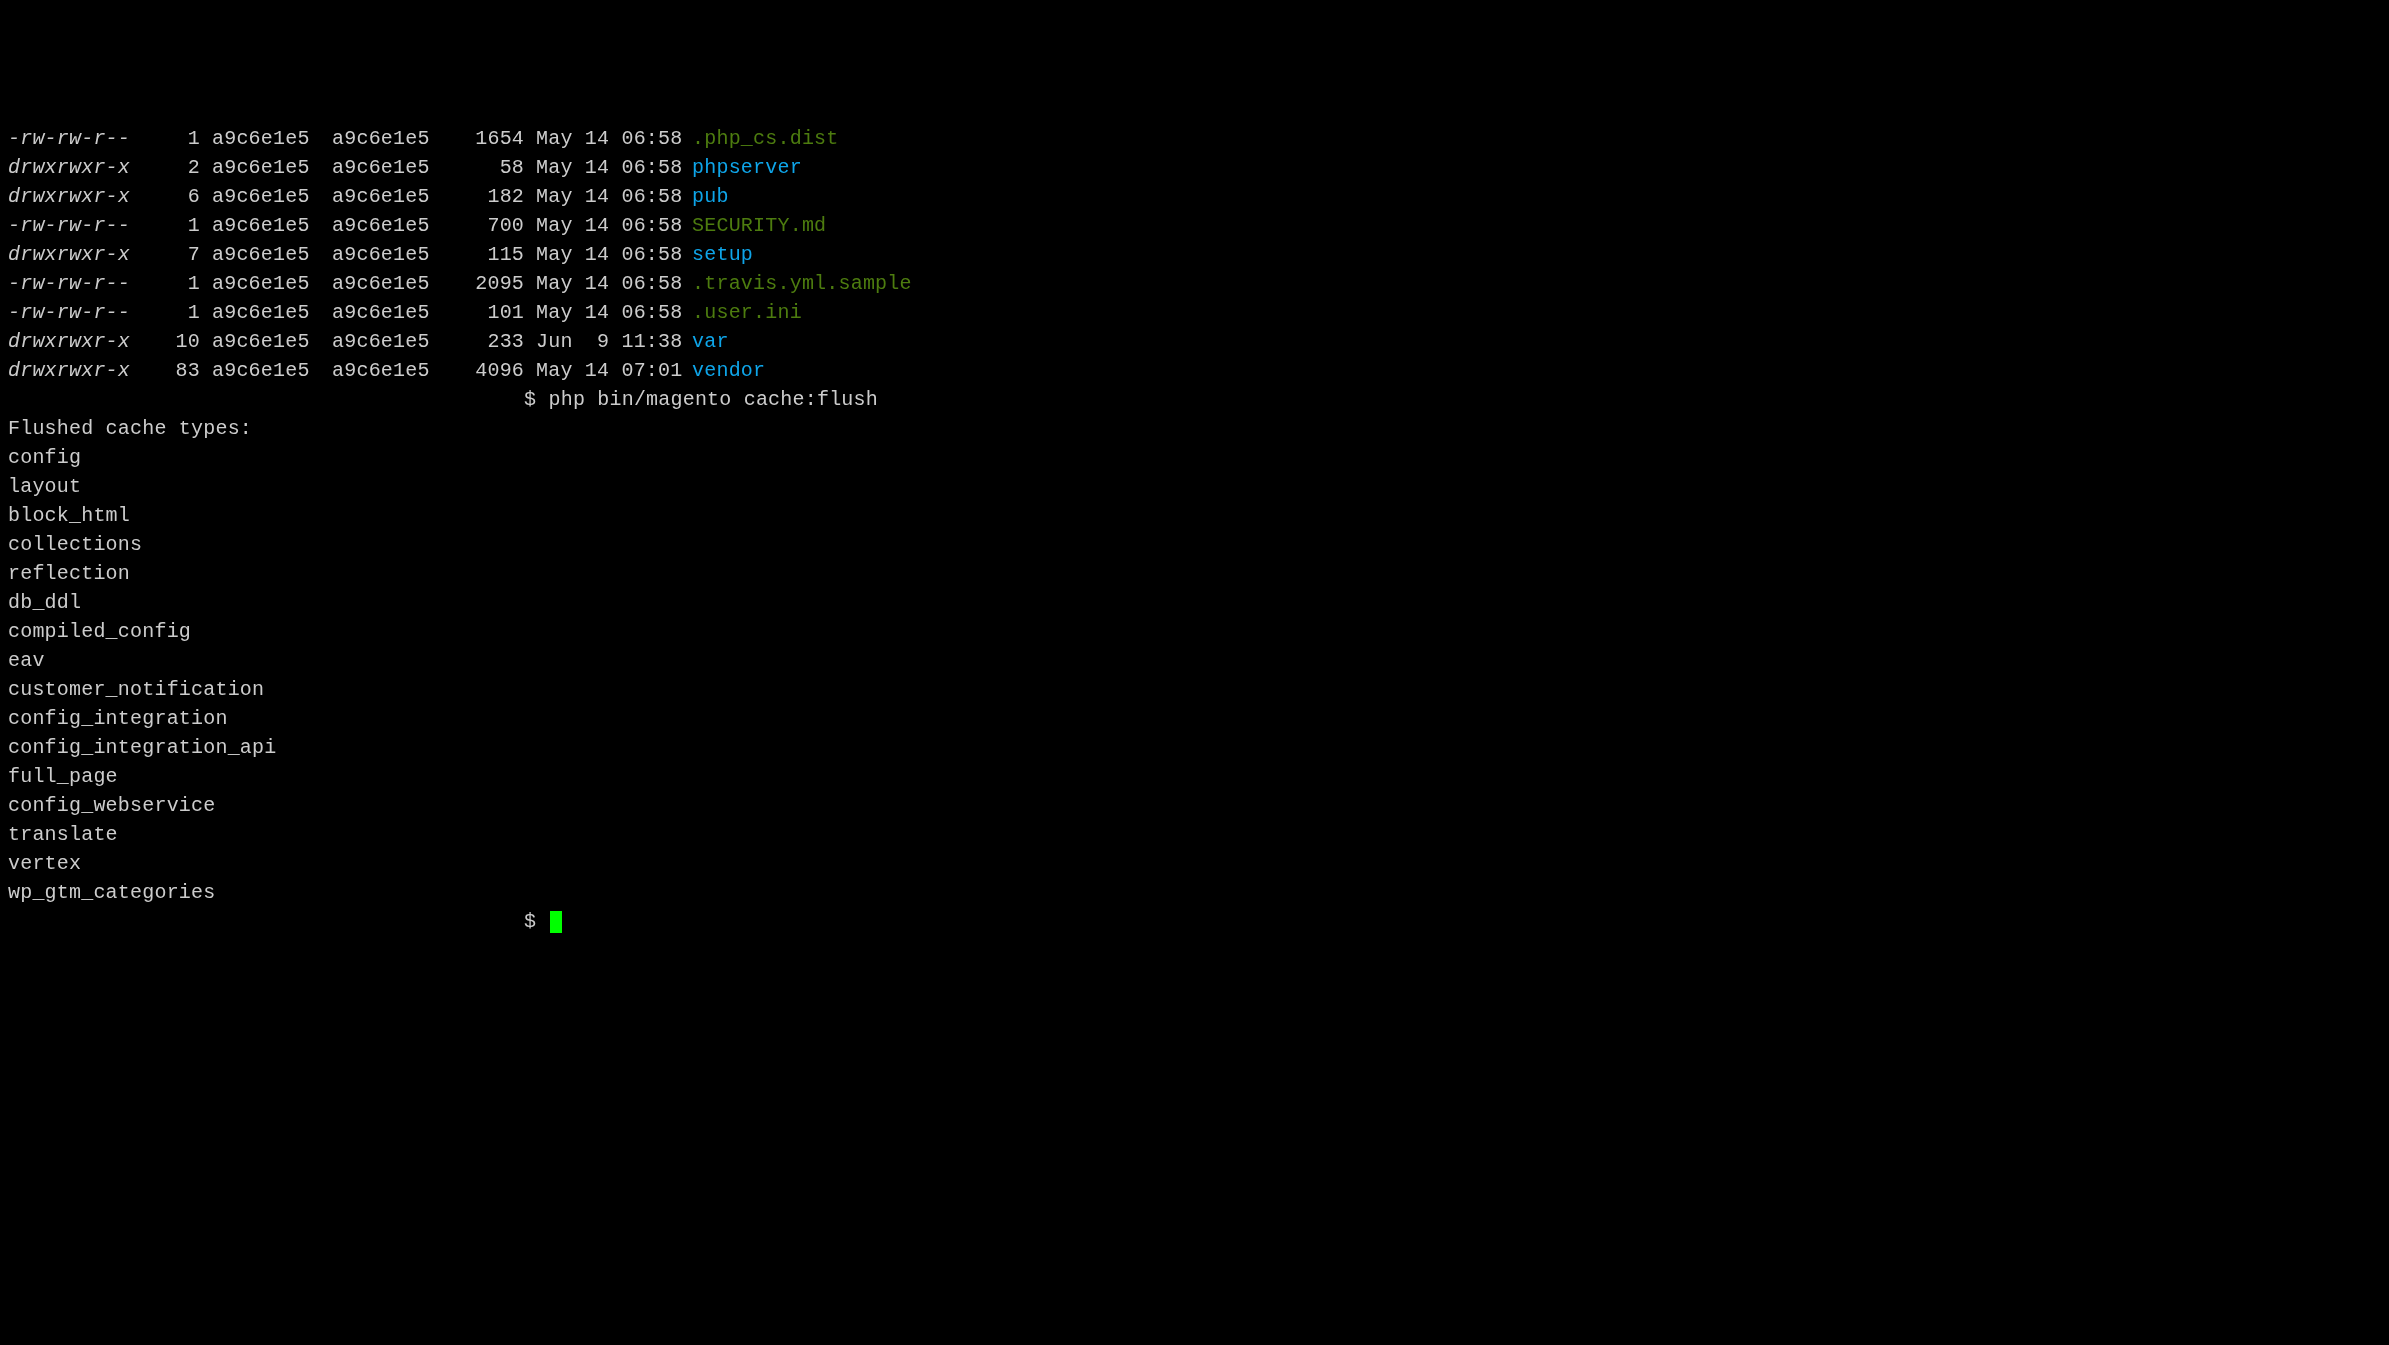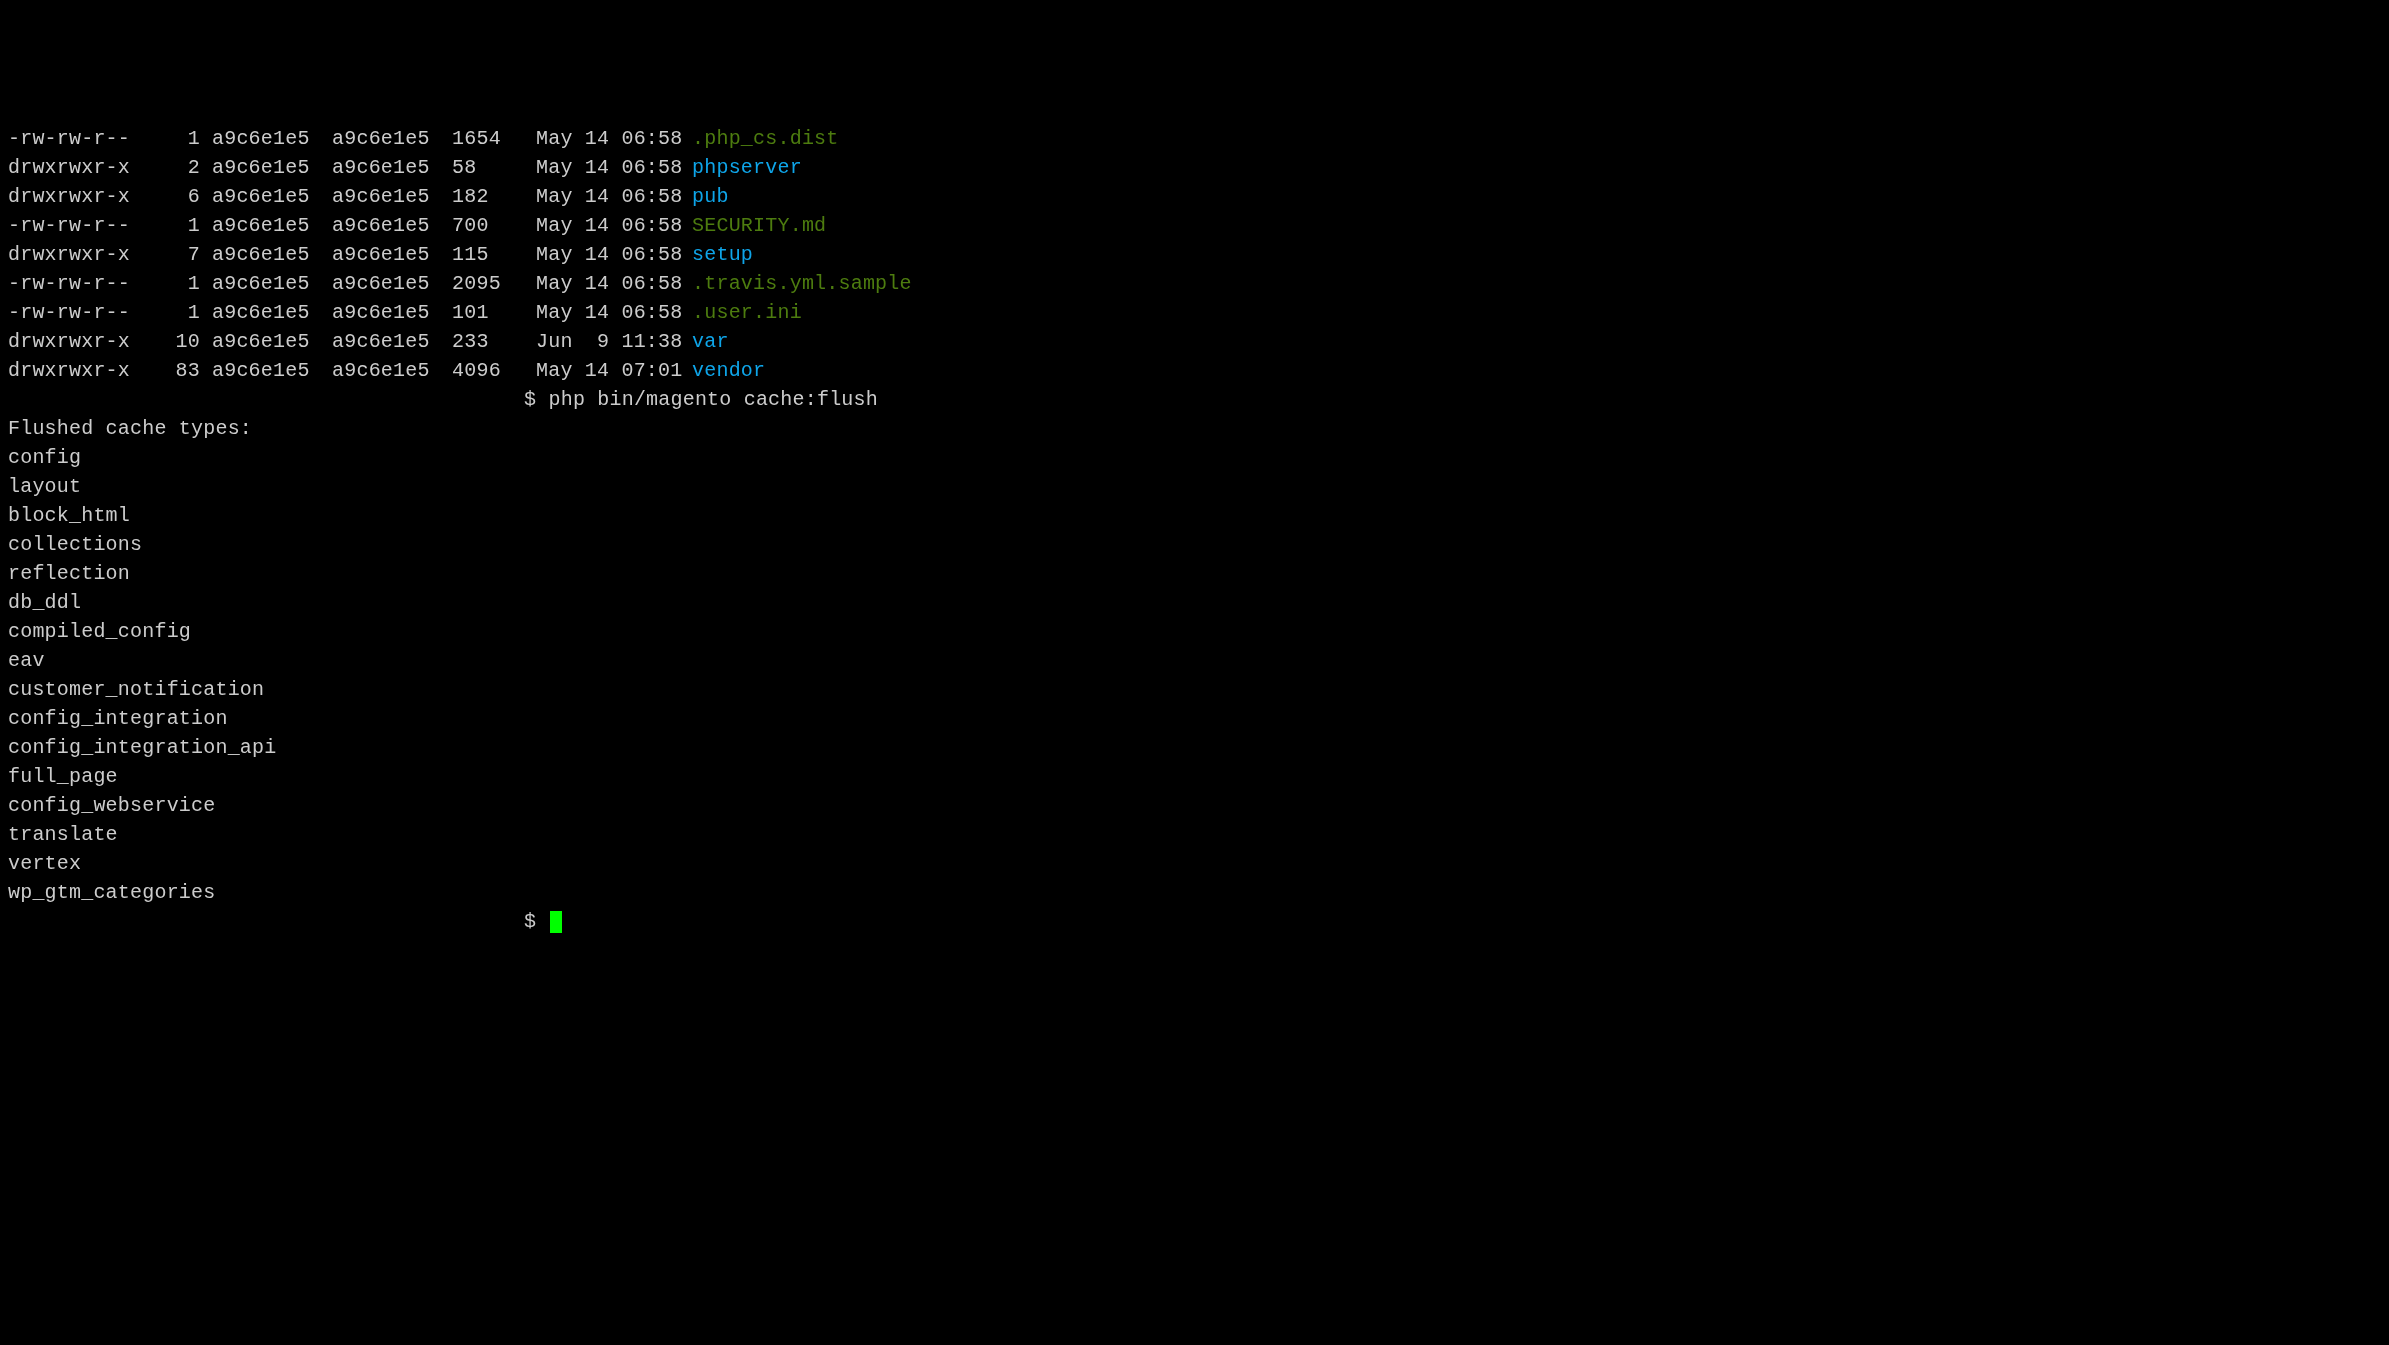--- a/index.html
+++ b/index.html
@@ -18,25 +18,25 @@
     .prompt-dollar { color: #ccc; }
     .cursor {
       display: inline-block;
       width: 12px;
       height: 22px;
       background: #00ff00;
       vertical-align: text-bottom;
       margin-left: 2px;
     }
     .ls-line { display: block; }
-    .col-perm  { display: inline-block; width: 11ch; }
+    .col-perm  { display: inline-block; width: 11ch; font-style: italic; }
     .col-links { display: inline-block; width: 5ch; text-align: right; }
     .col-owner { display: inline-block; width: 10ch; margin-left: 1ch;}
     .col-group { display: inline-block; width: 10ch; }
-    .col-size  { display: inline-block; width: 6ch; text-align: left; }
+    .col-size  { display: inline-block; width: 6ch; text-align: right; }
     .col-date  { display: inline-block; width: 13ch; margin-left: 1ch;}
     .col-name  { display: inline-block; }
     .indent-prompt { display:inline-block; width: 43ch; }
   </style>
 </head>
 <body>
 
 
 
 <div id="terminal"><div class="ls-line"><span class="col-perm">-rw-rw-r--</span><span class="col-links">1</span><span class="col-owner">a9c6e1e5</span><span class="col-group">a9c6e1e5</span><span class="col-size">1654</span><span class="col-date">May 14 06:58</span><span class="col-name file-name">.php_cs.dist</span></div><div class="ls-line"><span class="col-perm">drwxrwxr-x</span><span class="col-links">2</span><span class="col-owner">a9c6e1e5</span><span class="col-group">a9c6e1e5</span><span class="col-size">58</span><span class="col-date">May 14 06:58</span><span class="col-name dir-name">phpserver</span></div><div class="ls-line"><span class="col-perm">drwxrwxr-x</span><span class="col-links">6</span><span class="col-owner">a9c6e1e5</span><span class="col-group">a9c6e1e5</span><span class="col-size">182</span><span class="col-date">May 14 06:58</span><span class="col-name dir-name">pub</span></div><div class="ls-line"><span class="col-perm">-rw-rw-r--</span><span class="col-links">1</span><span class="col-owner">a9c6e1e5</span><span class="col-group">a9c6e1e5</span><span class="col-size">700</span><span class="col-date">May 14 06:58</span><span class="col-name file-name">SECURITY.md</span></div><div class="ls-line"><span class="col-perm">drwxrwxr-x</span><span class="col-links">7</span><span class="col-owner">a9c6e1e5</span><span class="col-group">a9c6e1e5</span><span class="col-size">115</span><span class="col-date">May 14 06:58</span><span class="col-name dir-name">setup</span></div><div class="ls-line"><span class="col-perm">-rw-rw-r--</span><span class="col-links">1</span><span class="col-owner">a9c6e1e5</span><span class="col-group">a9c6e1e5</span><span class="col-size">2095</span><span class="col-date">May 14 06:58</span><span class="col-name file-name">.travis.yml.sample</span></div><div class="ls-line"><span class="col-perm">-rw-rw-r--</span><span class="col-links">1</span><span class="col-owner">a9c6e1e5</span><span class="col-group">a9c6e1e5</span><span class="col-size">101</span><span class="col-date">May 14 06:58</span><span class="col-name file-name">.user.ini</span></div><div class="ls-line"><span class="col-perm">drwxrwxr-x</span><span class="col-links">10</span><span class="col-owner">a9c6e1e5</span><span class="col-group">a9c6e1e5</span><span class="col-size">233</span><span class="col-date">Jun  9 11:38</span><span class="col-name dir-name">var</span></div><div class="ls-line"><span class="col-perm">drwxrwxr-x</span><span class="col-links">83</span><span class="col-owner">a9c6e1e5</span><span class="col-group">a9c6e1e5</span><span class="col-size">4096</span><span class="col-date">May 14 07:01</span><span class="col-name dir-name">vendor</span></div><div class="ls-line"><span class="indent-prompt"></span><span class="prompt-dollar">$ </span><span>php bin/magento cache:flush</span></div><div class="ls-line"><span>Flushed cache types:</span></div><div class="ls-line"><span>config</span></div><div class="ls-line"><span>layout</span></div><div class="ls-line"><span>block_html</span></div><div class="ls-line"><span>collections</span></div><div class="ls-line"><span>reflection</span></div><div class="ls-line"><span>db_ddl</span></div><div class="ls-line"><span>compiled_config</span></div><div class="ls-line"><span>eav</span></div><div class="ls-line"><span>customer_notification</span></div><div class="ls-line"><span>config_integration</span></div><div class="ls-line"><span>config_integration_api</span></div><div class="ls-line"><span>full_page</span></div><div class="ls-line"><span>config_webservice</span></div><div class="ls-line"><span>translate</span></div><div class="ls-line"><span>vertex</span></div><div class="ls-line"><span>wp_gtm_categories</span></div><div class="ls-line"><span class="indent-prompt"></span><span class="prompt-dollar">$ </span><span class="cursor"></span></div></div>

